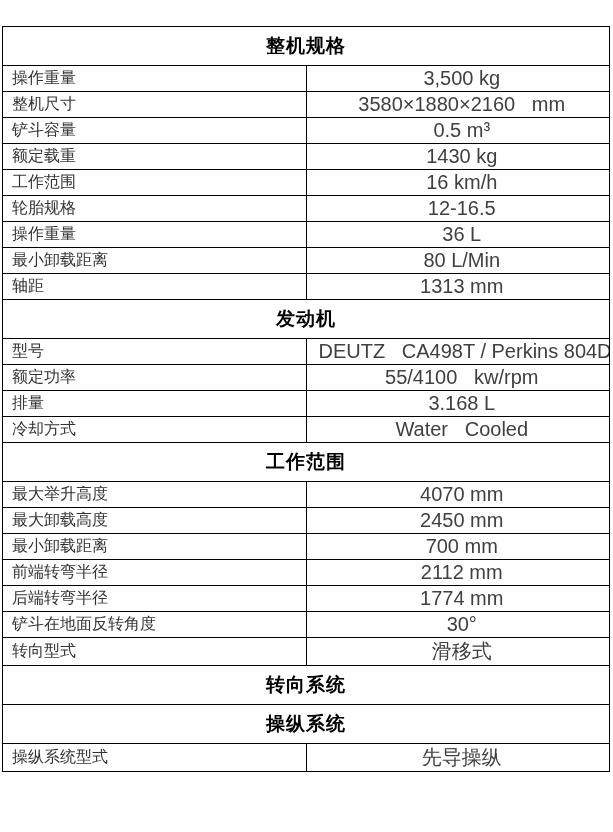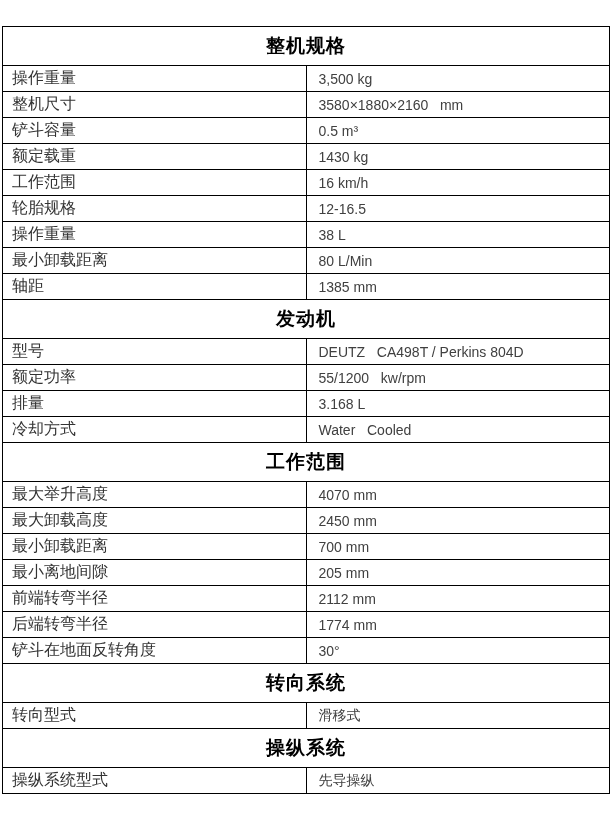--- a/index.html
+++ b/index.html
@@ -37,23 +37,23 @@
     height: 25px;
     padding: 0 4px 0 9px;
     font-size: 16px;
     color: #333333;
     text-align: left;
     white-space: pre;
   }
   td.value-cell {
     height: 25px;
     padding: 0 4px 0 12px;
-    font-size: 14px;
+    font-size: 20px;
     color: #404040;
-    text-align: left;
+    text-align: center;
     white-space: pre;
   }
 </style>
 </head>
 <body>
 
 <div class="spec-wrap">
   <table class="spec-table">
     <tbody id="spec-body">
         <tr>
@@ -78,40 +78,40 @@
         <tr>
           <td class="label-cell">工作范围</td>
           <td class="value-cell">16 km/h</td>
         </tr>
         <tr>
           <td class="label-cell">轮胎规格</td>
           <td class="value-cell">12-16.5</td>
         </tr>
         <tr>
           <td class="label-cell">操作重量</td>
-          <td class="value-cell">38 L</td>
+          <td class="value-cell">36 L</td>
         </tr>
         <tr>
           <td class="label-cell">最小卸载距离</td>
           <td class="value-cell">80 L/Min</td>
         </tr>
         <tr>
           <td class="label-cell">轴距</td>
-          <td class="value-cell">1385 mm</td>
+          <td class="value-cell">1313 mm</td>
         </tr>
         <tr>
           <th class="section-header" colspan="2">发动机</th>
         </tr>
         <tr>
           <td class="label-cell">型号</td>
           <td class="value-cell">DEUTZ   CA498T / Perkins 804D</td>
         </tr>
         <tr>
           <td class="label-cell">额定功率</td>
-          <td class="value-cell">55/1200   kw/rpm</td>
+          <td class="value-cell">55/4100   kw/rpm</td>
         </tr>
         <tr>
           <td class="label-cell">排量</td>
           <td class="value-cell">3.168 L</td>
         </tr>
         <tr>
           <td class="label-cell">冷却方式</td>
           <td class="value-cell">Water   Cooled</td>
         </tr>
         <tr>
@@ -123,41 +123,37 @@
         </tr>
         <tr>
           <td class="label-cell">最大卸载高度</td>
           <td class="value-cell">2450 mm</td>
         </tr>
         <tr>
           <td class="label-cell">最小卸载距离</td>
           <td class="value-cell">700 mm</td>
         </tr>
         <tr>
-          <td class="label-cell">最小离地间隙</td>
-          <td class="value-cell">205 mm</td>
-        </tr>
-        <tr>
           <td class="label-cell">前端转弯半径</td>
           <td class="value-cell">2112 mm</td>
         </tr>
         <tr>
           <td class="label-cell">后端转弯半径</td>
           <td class="value-cell">1774 mm</td>
         </tr>
         <tr>
           <td class="label-cell">铲斗在地面反转角度</td>
           <td class="value-cell">30°</td>
         </tr>
         <tr>
-          <th class="section-header" colspan="2">转向系统</th>
+          <td class="label-cell">转向型式</td>
+          <td class="value-cell">滑移式</td>
         </tr>
         <tr>
-          <td class="label-cell">转向型式</td>
-          <td class="value-cell">滑移式</td>
+          <th class="section-header" colspan="2">转向系统</th>
         </tr>
         <tr>
           <th class="section-header" colspan="2">操纵系统</th>
         </tr>
         <tr>
           <td class="label-cell">操纵系统型式</td>
           <td class="value-cell">先导操纵</td>
         </tr>
       </tbody>
   </table>

